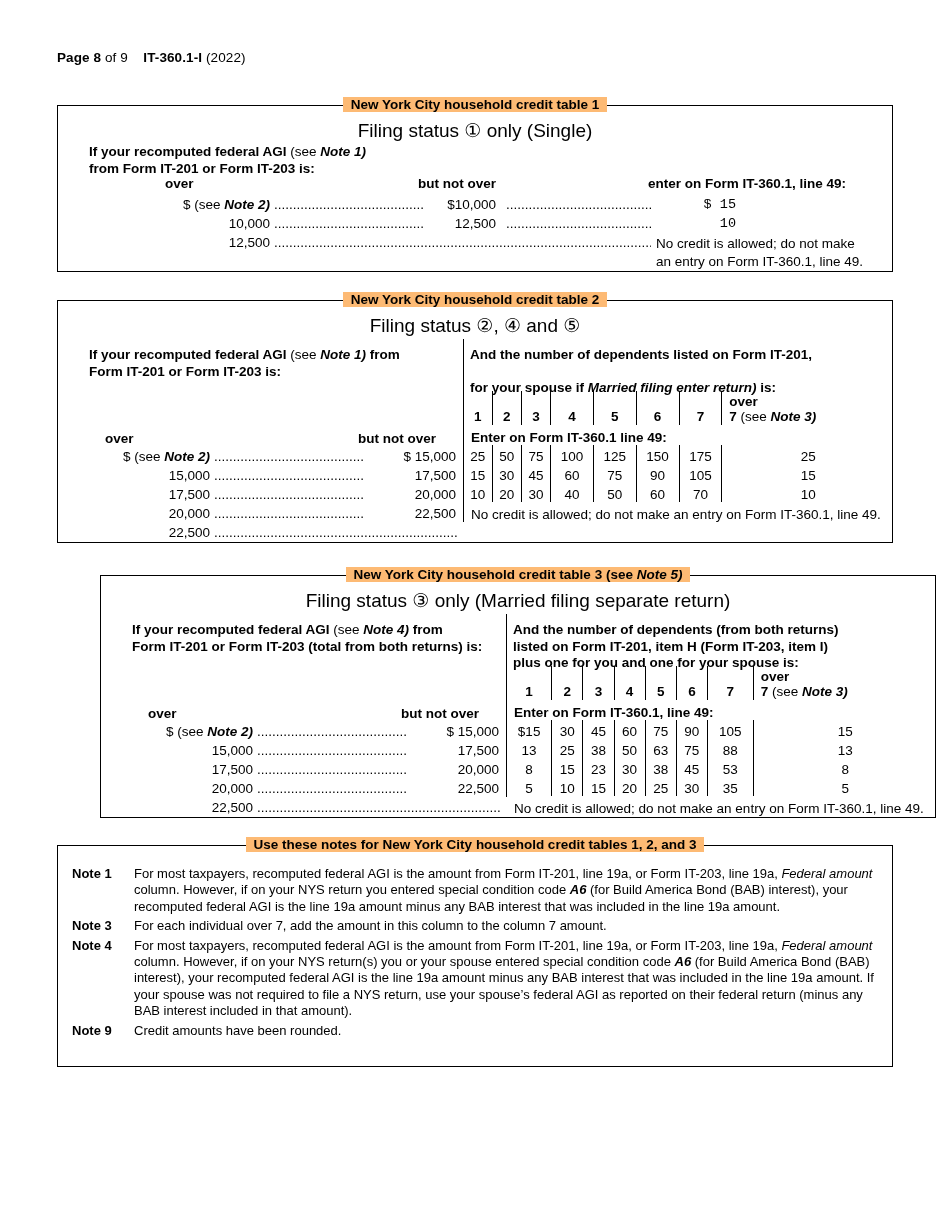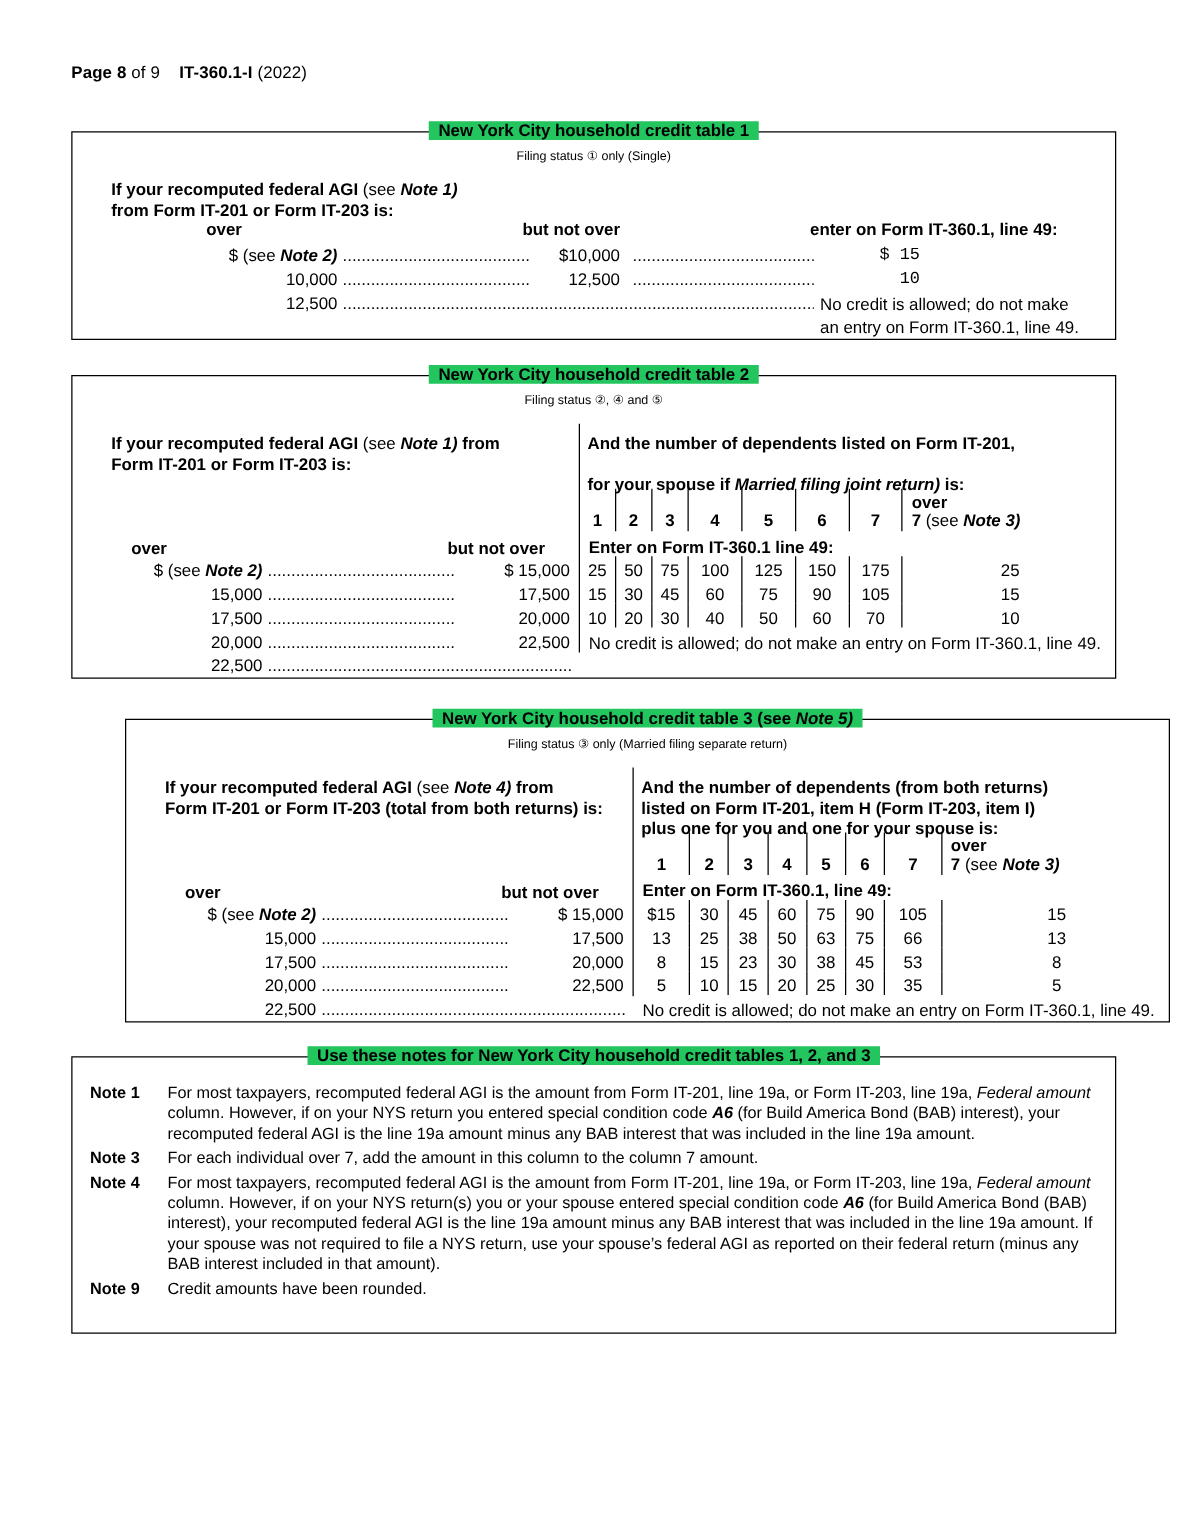--- a/index.html
+++ b/index.html
@@ -34,30 +34,30 @@
   .box-title {
     position: absolute;
     top: -9px;
     left: 0; right: 0;
     text-align: center;
     font-size: 13.5px;
     font-weight: bold;
     pointer-events: none;
   }
   .box-title span.inner {
-    background: #22c55e;
+    background: #fdba74;
     padding: 0 8px;
     display: inline-block;
     white-space: nowrap;
   }
   .box-title .it { font-style: italic; }
 
   .subtitle {
     text-align: center;
-    font-size: 10px;
+    font-size: 19px;
     font-weight: normal;
     margin-top: 13px;
   }
 
   
   #table1 { left: 57px; top: 105px; width: 836px; height: 167px; }
 
   .t1-intro {
     position: absolute;
     left: 31px; top: 38px;
@@ -315,21 +315,21 @@
   <div class="vdiv" style="height:183px;"></div>
 
   <div class="hdrblock left-hdr">
     <span>If your recomputed federal AGI </span><span class="norm">(see </span><span class="it">Note 1) </span><span>from</span><br>
     <span>Form IT-201 or Form IT-203 is:</span>
   </div>
 
   <div class="hdrblock right-hdr">
     <span>And the number of dependents listed on Form IT-201,</span><br>
     <br>
-    <span>for your spouse if </span><span class="bit">Married filing joint return)</span><span> is:</span>
+    <span>for your spouse if </span><span class="bit">Married filing enter return)</span><span> is:</span>
   </div>
 
   <div class="lcolheads">
     <span class="ch-over">over</span>
     <span class="ch-butnot">but not over</span>
   </div>
 
   <div class="lrow" style="top:148px;">
     <span class="c-over"><span>$ (see </span><span class="it">Note 2)</span></span>
     <span class="lead">........................................................................................................................................................................</span>
@@ -490,21 +490,21 @@
         <td class="sep">105</td>
         <td class="sep">15</td>
       </tr>
       <tr class="datarow">
         <td>13</td>
         <td class="sep">25</td>
         <td class="sep">38</td>
         <td class="sep">50</td>
         <td class="sep">63</td>
         <td class="sep">75</td>
-        <td class="sep">66</td>
+        <td class="sep">88</td>
         <td class="sep">13</td>
       </tr>
       <tr class="datarow">
         <td>8</td>
         <td class="sep">15</td>
         <td class="sep">23</td>
         <td class="sep">30</td>
         <td class="sep">38</td>
         <td class="sep">45</td>
         <td class="sep">53</td>

